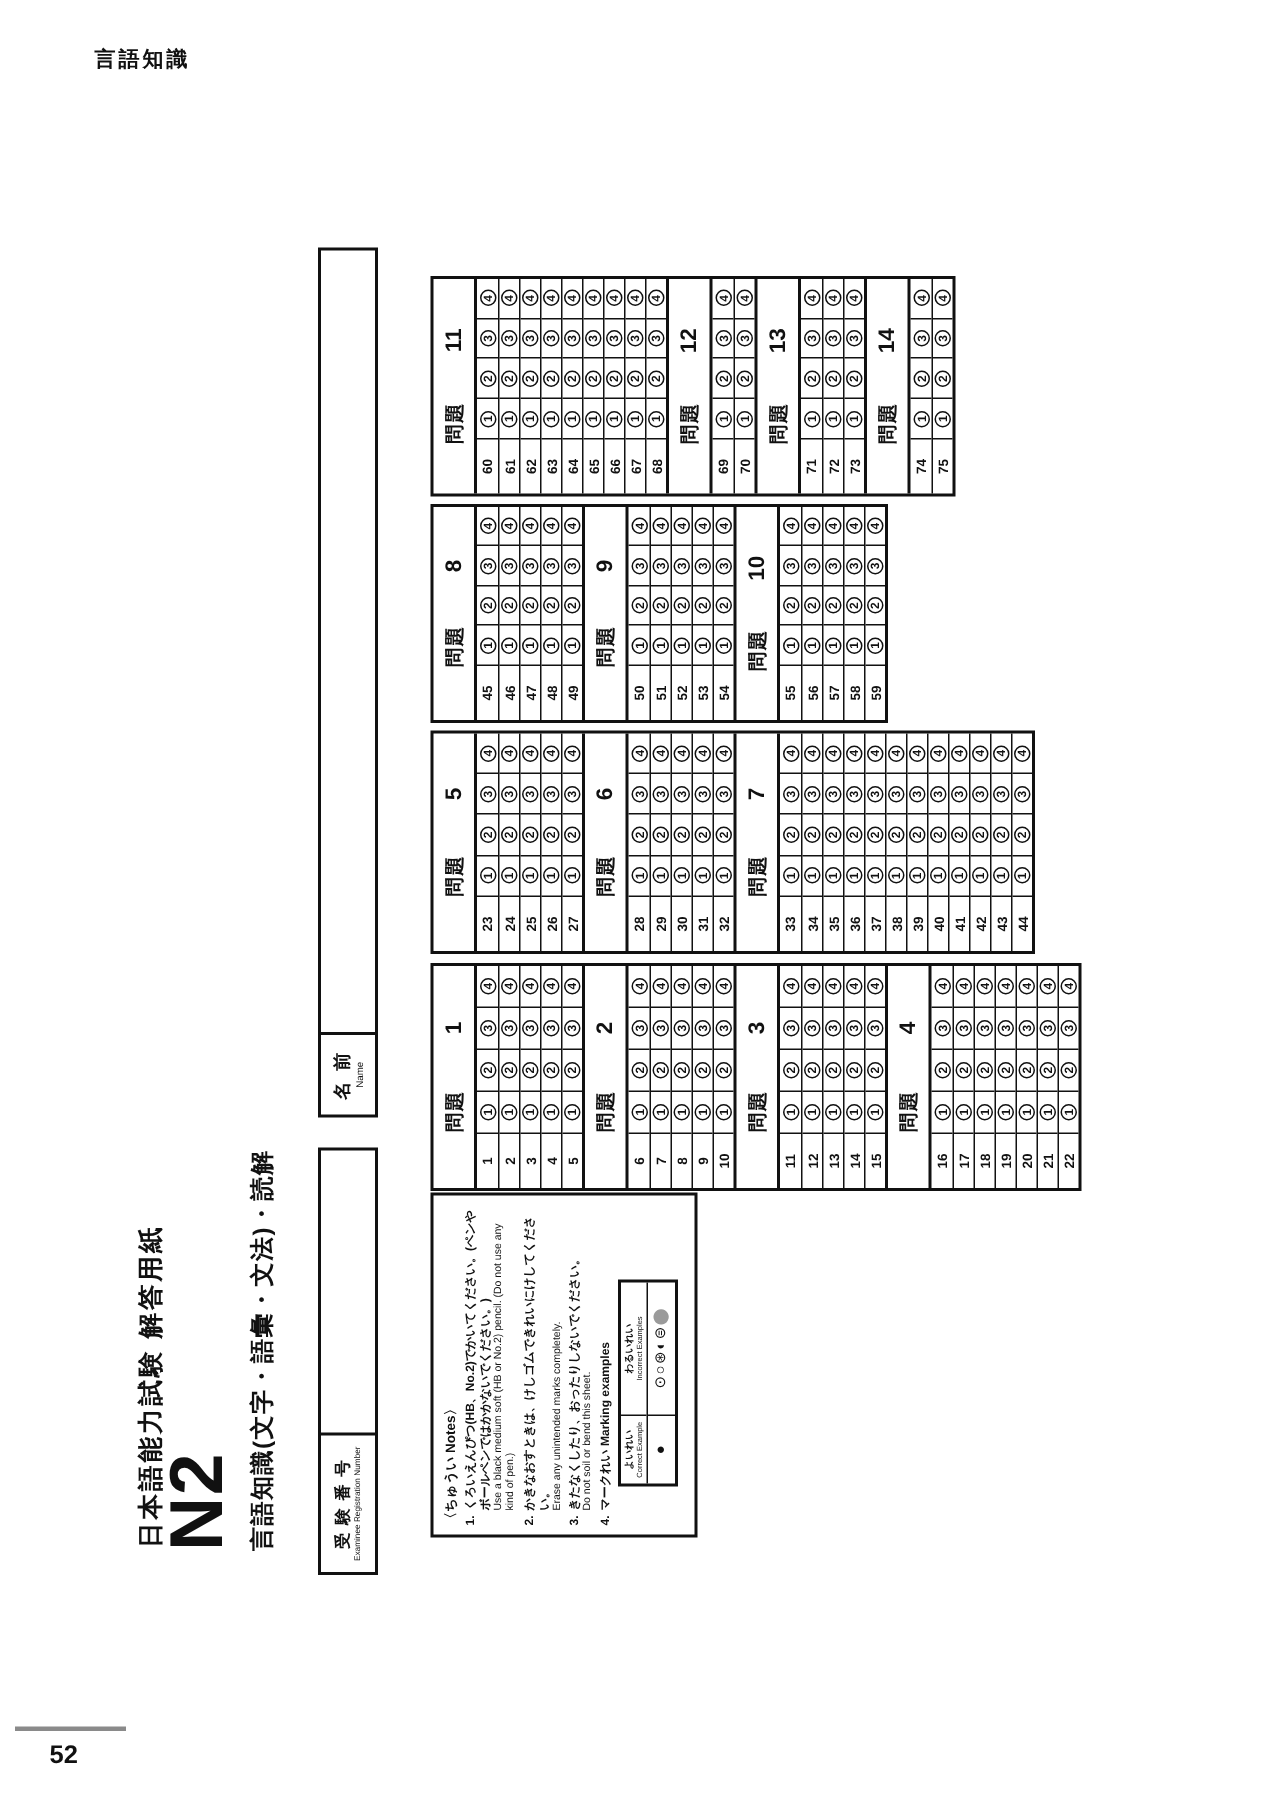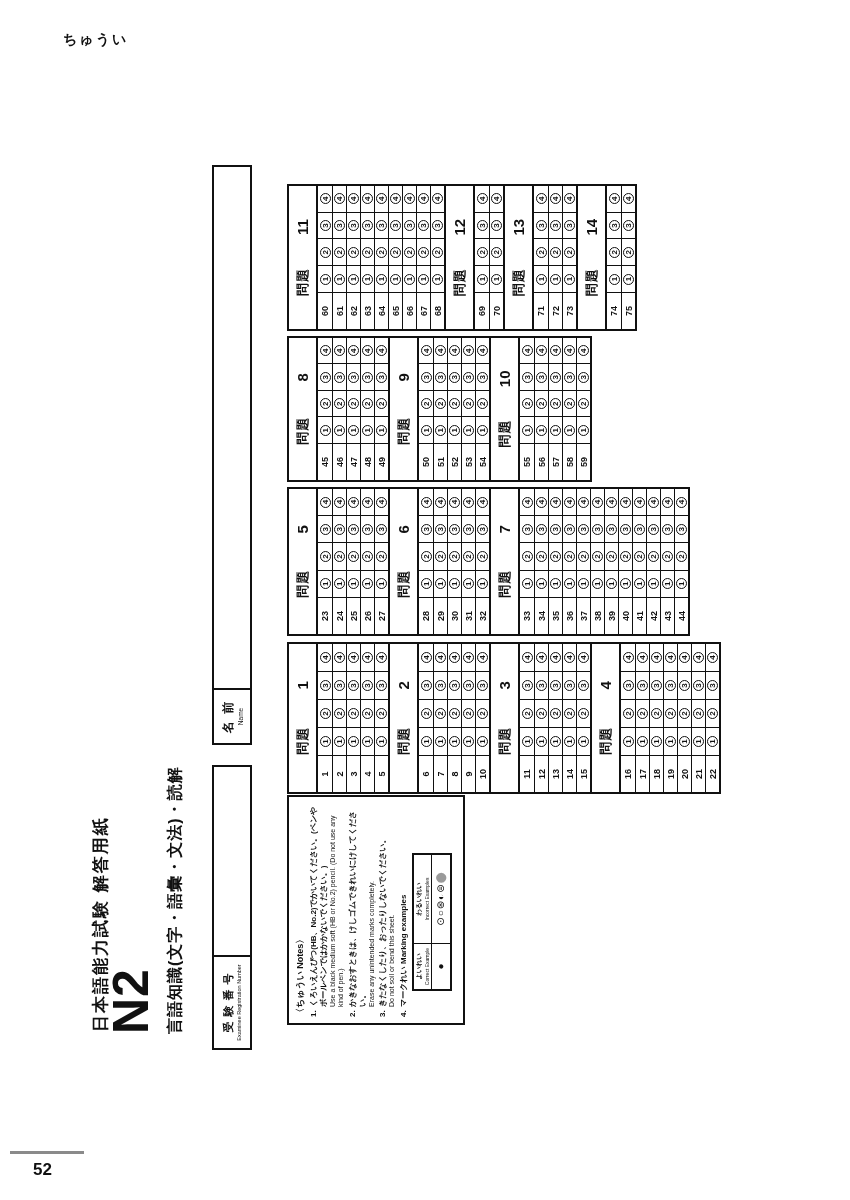--- a/index.html
+++ b/index.html
@@ -77,21 +77,21 @@
   .q-cell{box-sizing:border-box;display:flex;align-items:center;justify-content:center;}
   .q-cell.num{width:37px;flex:0 0 37px;border-right:1px solid #111;font-size:9px;font-weight:bold;}
   .q-cell.opt{flex:1;border-right:1px solid #111;cursor:pointer;}
   .q-cell.opt:last-child{border-right:none;}
   .bubble{width:11px;height:11px;border:1px solid #111;border-radius:50%;box-sizing:border-box;
           font-size:8px;font-weight:600;line-height:9px;text-align:center;display:block;}
 </style>
 </head>
 <body>
 
-<div class="abs corner-label">ちゅうい</div>
+<div class="abs corner-label">言語知識</div>
 
 <div class="abs rotated-sheet">
 
   <div class="abs sheet-title">日本語能力試験 解答用紙</div>
   <div class="abs level-label">N2</div>
   <div class="abs section-subtitle">言語知識(文字・語彙・文法)・読解</div>
 
   <div class="abs field-box examinee-box">
     <div class="label-cell">
       <span class="label-ja">受 験 番 号</span>

